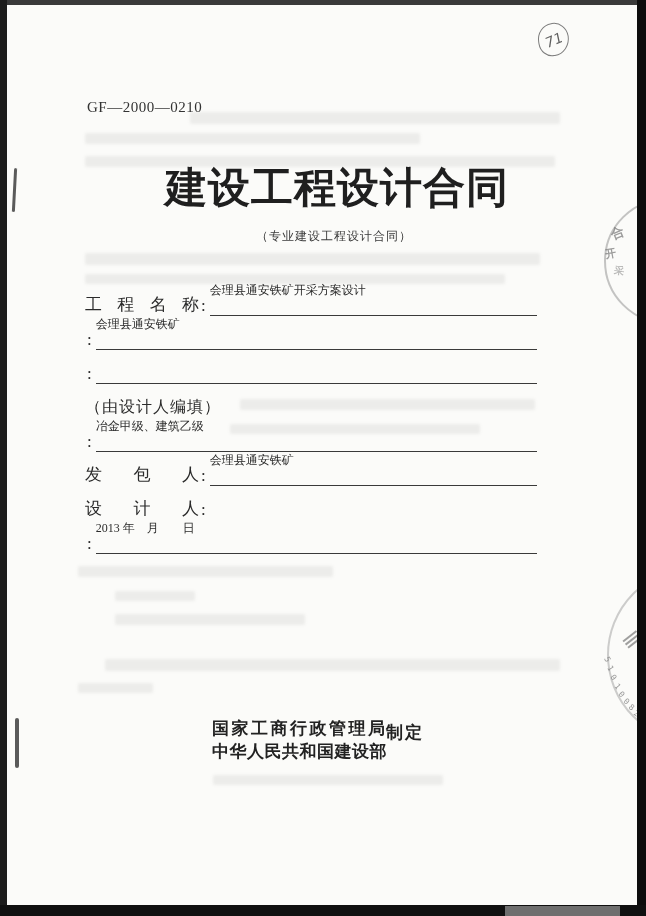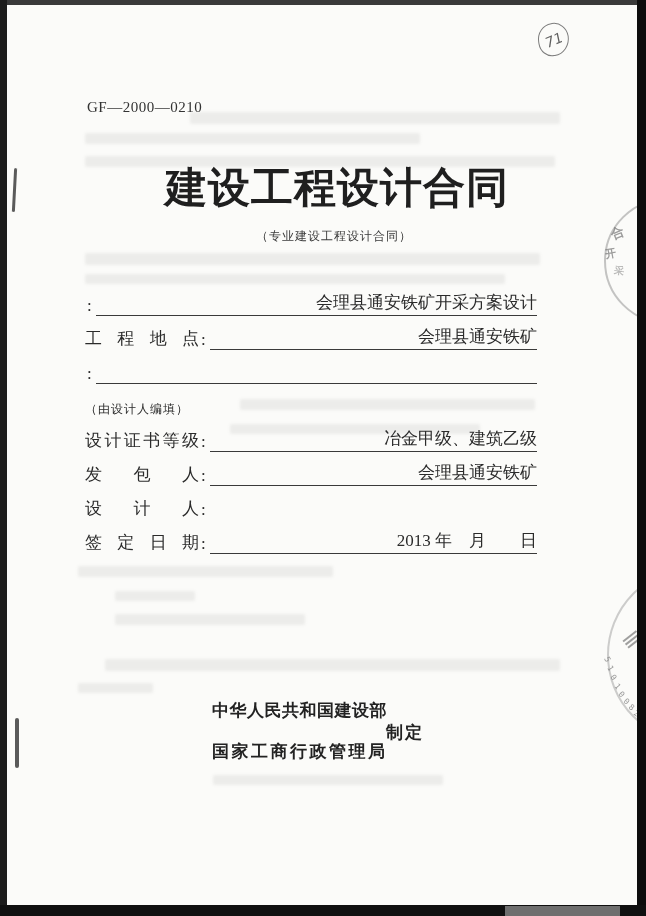--- a/index.html
+++ b/index.html
@@ -38,23 +38,23 @@
     font-size:42px;font-weight:900;letter-spacing:1px;color:#1f1f1f;}
   #subtitle{position:absolute;left:0;top:228px;width:646px;text-align:center;
     padding-left:22px;box-sizing:border-box;font-size:12px;letter-spacing:1px;color:#3a3a3a;}
 
   
   #form{position:absolute;left:85px;top:282px;width:452px;}
   .frow{display:flex;align-items:flex-end;height:34px;font-size:17px;}
   .flabel{display:inline-block;width:114px;text-align:justify;text-align-last:justify;
     text-justify:inter-character;letter-spacing:0;white-space:nowrap;}
   .fcolon{margin:0 4px 0 2px;}
-  .fline{flex:1;border-bottom:1.4px solid #3a3a3a;text-align:right;
-    font-size:17px;line-height:22px;padding-bottom:1px;white-space:nowrap;}
-  .nrow{display:flex;align-items:flex-end;height:34px;font-size:12px;letter-spacing:1px;}
+  .fline{flex:1;border-bottom:1.4px solid #3a3a3a;text-align:left;
+    font-size:12px;line-height:22px;padding-bottom:14px;white-space:nowrap;}
+  .nrow{display:flex;align-items:flex-end;height:34px;font-size:16px;letter-spacing:1px;}
 
   
   #footer{position:absolute;left:212px;top:699px;width:230px;font-weight:bold;color:#222;}
   #footer-line1{font-size:17px;letter-spacing:.5px;white-space:nowrap;}
   #footer-line2{font-size:17px;letter-spacing:2.5px;white-space:nowrap;margin-top:18px;}
   #footer-side{position:absolute;left:174px;top:22px;font-size:17px;letter-spacing:2px;white-space:nowrap;}
 
   
   .ghost{position:absolute;background:rgba(110,110,110,0.10);filter:blur(1.6px);border-radius:2px;}
 
@@ -118,67 +118,65 @@
   <div id="pagenum-circle">
     <span id="pagenum">71</span>
   </div>
 
   <div id="title">建设工程设计合同</div>
   <div id="subtitle">（专业建设工程设计合同）</div>
 
   <div id="form">
 
     <div class="frow">
+      <span class="flabel">工程名称</span>
         <span class="fcolon">:</span>
       <span class="fline"><span>会理县通安铁矿开采方案设计</span></span>
     </div>
 
     <div class="frow">
-      <span class="flabel">工程地点</span>
         <span class="fcolon">:</span>
       <span class="fline"><span>会理县通安铁矿</span></span>
     </div>
 
     <div class="frow">
         <span class="fcolon">:</span>
       <span class="fline"><span></span></span>
     </div>
 
     <div class="nrow">
       <span>（由设计人编填）</span>
     </div>
 
     <div class="frow">
-      <span class="flabel">设计证书等级</span>
         <span class="fcolon">:</span>
       <span class="fline"><span>冶金甲级、建筑乙级</span></span>
     </div>
 
     <div class="frow">
       <span class="flabel">发包人</span>
         <span class="fcolon">:</span>
       <span class="fline"><span>会理县通安铁矿</span></span>
     </div>
 
     <div class="frow">
       <span class="flabel">设计人</span>
         <span class="fcolon">:</span>
     </div>
 
     <div class="frow">
-      <span class="flabel">签定日期</span>
         <span class="fcolon">:</span>
       <span class="fline"><span>2013 年　月　　日</span></span>
     </div>
 
   </div>
 
   <div id="footer">
+    <div id="footer-line2">国家工商行政管理局</div>
     <div id="footer-line1">中华人民共和国建设部</div>
-    <div id="footer-line2">国家工商行政管理局</div>
     <div id="footer-side">制定</div>
   </div>
 
   <div id="edge-top" class="edge"></div>
   <div id="edge-left" class="edge"></div>
   <div id="edge-right" class="edge"></div>
   <div id="edge-bottom" class="edge"></div>
   <div id="edge-bottom-light" class="edge"></div>
 
 </div>

